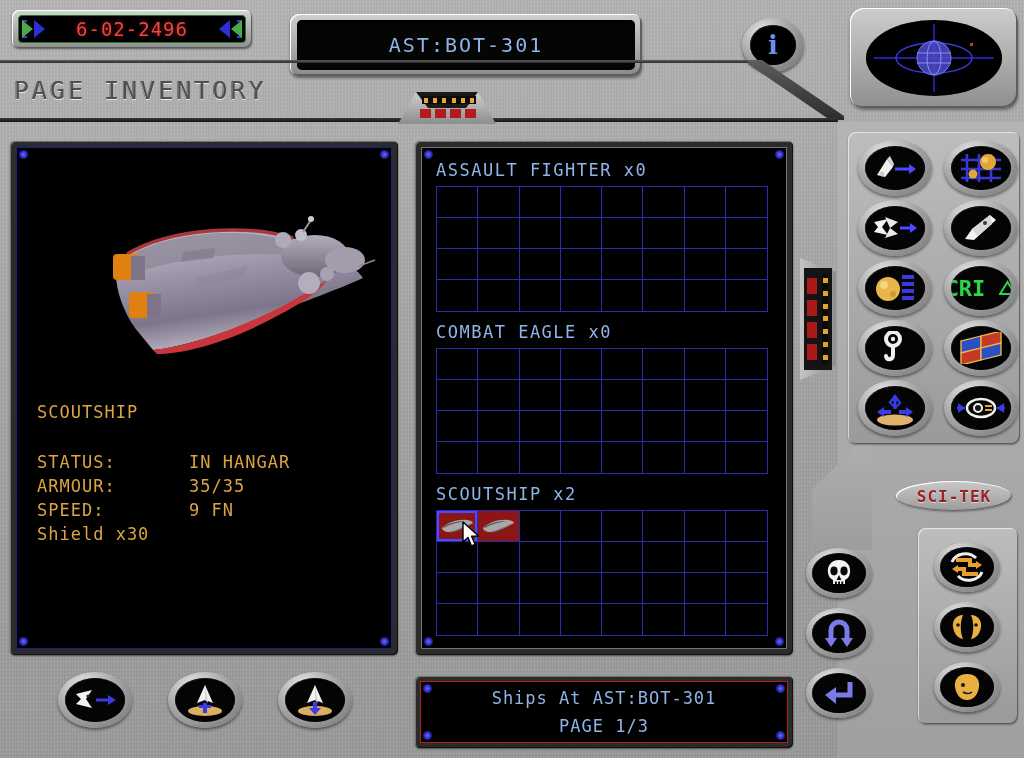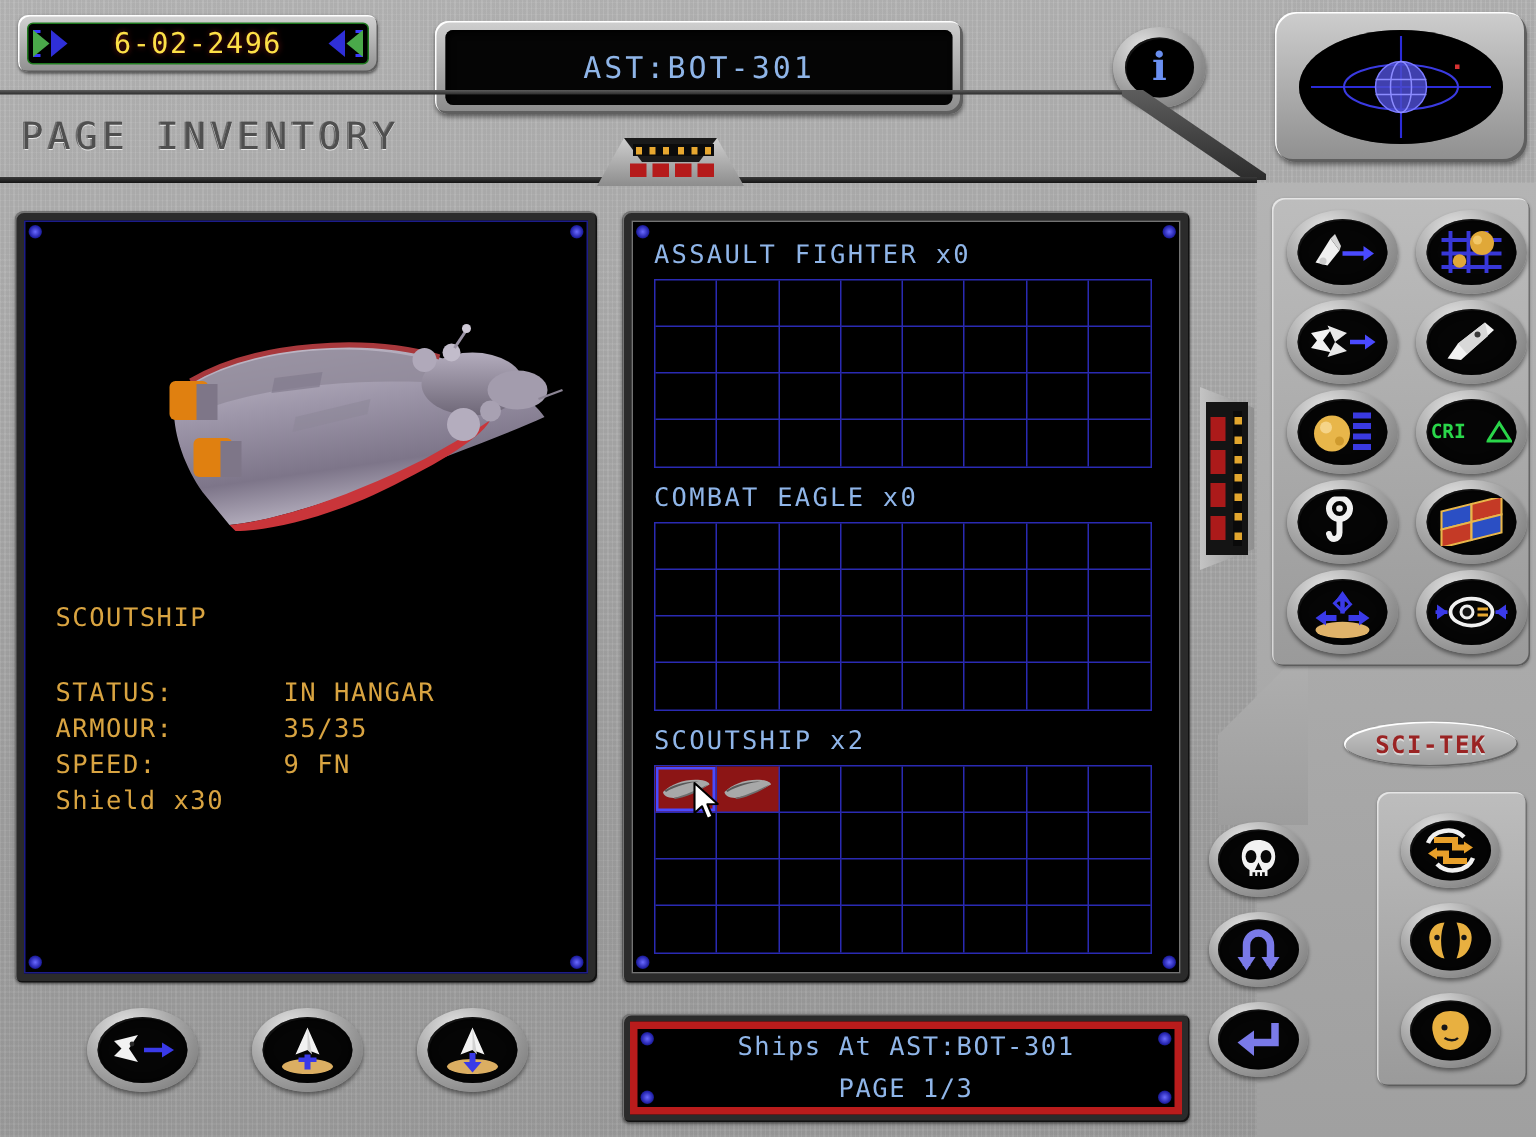--- a/index.html
+++ b/index.html
@@ -16,21 +16,21 @@
   .date-frame{position:absolute;left:12px;top:10px;width:240px;height:38px;border-radius:7px;
     background:linear-gradient(180deg,#d3d3d3,#8f8f8f);
     box-shadow:inset 1px 1px 0 #fff,inset -1px -1px 0 #5d5d5d,0 1px 2px rgba(0,0,0,.5);}
   .date-inner{position:absolute;left:6px;top:5px;right:6px;bottom:5px;border-radius:4px;background:#000;
     border:1px solid #1e7a1e;display:flex;align-items:center;justify-content:center;overflow:hidden;}
   .chev{position:absolute;top:3px;bottom:3px;width:44px;display:flex;align-items:center;}
   .chev.l{left:3px}.chev.r{right:3px;transform:scaleX(-1)}
   .chev .bar{width:5px;height:18px;background:repeating-linear-gradient(0deg,#3a3aff 0 2px,#000 2px 4px);}
   .chev .tri{width:0;height:0;border-top:9px solid transparent;border-bottom:9px solid transparent;border-left:11px solid #2f2fd8;margin-left:1px}
   .chev .tri2{width:0;height:0;border-top:9px solid transparent;border-bottom:9px solid transparent;border-left:11px solid #4aa94a;margin-left:-5px}
-  .date-text{color:#fde047;font-size:19px;letter-spacing:1px;font-family:"DejaVu Sans Mono",monospace;
+  .date-text{color:#ef4444;font-size:19px;letter-spacing:1px;font-family:"DejaVu Sans Mono",monospace;
     text-shadow:0 0 4px rgba(220,40,40,.55);position:relative;z-index:3}
 
   .title-frame{position:absolute;left:290px;top:14px;width:352px;height:62px;border-radius:9px;
     background:linear-gradient(180deg,#cfcfcf,#8a8a8a);
     box-shadow:inset 1px 1px 0 #fff,inset -2px -2px 0 #5f5f5f,0 2px 3px rgba(0,0,0,.45);}
   .title-inner{position:absolute;left:7px;top:6px;right:7px;bottom:6px;border-radius:5px;background:#050505;
     display:flex;align-items:center;justify-content:center;
     box-shadow:inset 2px 2px 4px rgba(0,0,0,.9);}
   .title-text{color:#8fb5e8;font-size:20px;letter-spacing:2px;}
 
@@ -97,21 +97,21 @@
   .cell{border-right:1px solid #2a2ab3;border-bottom:1px solid #2a2ab3;position:relative;}
   .cell:nth-child(8n){border-right:none}
   .cell:nth-child(n+25){border-bottom:none}
   .cell.filled{background:#8c1515;}
   .cell.sel{box-shadow:inset 0 0 0 2px #4a4aff;}
   .cell .mini{position:absolute;left:50%;top:50%;transform:translate(-50%,-50%);width:34px;height:16px;}
 
   .footer{position:absolute;left:415px;top:676px;width:378px;height:72px;border-radius:5px;
     background:#2b2b2b;box-shadow:inset 1px 1px 0 rgba(255,255,255,.35),inset -1px -1px 0 rgba(0,0,0,.6),0 1px 2px rgba(0,0,0,.5);}
   .footer .scr{position:absolute;left:5px;top:5px;right:5px;bottom:5px;background:#000;
-    border:5px solid #b91c1c;display:flex;flex-direction:column;align-items:center;justify-content:center;gap:8px;}
+    border:1px solid #b91c1c;display:flex;flex-direction:column;align-items:center;justify-content:center;gap:8px;}
   .footer .t{color:#8fb5e8;font-size:17px;letter-spacing:1px;}
 
   
   .conn-v{position:absolute;left:800px;top:258px;width:36px;height:122px;}
   .conn-v .body{position:absolute;inset:0;background:linear-gradient(90deg,#c4c4c4,#8f8f8f);
     clip-path:polygon(0 0,36px 14px,36px 108px,0 122px);}
   .conn-v .dark{position:absolute;left:4px;top:10px;width:28px;height:102px;background:#141414;}
   .conn-v .reds{position:absolute;left:7px;top:20px;width:10px;height:82px;display:flex;flex-direction:column;justify-content:space-between;}
   .conn-v .reds i{width:10px;height:16px;background:#ab1a1a;display:block}
   .conn-v .leds{position:absolute;left:22px;top:16px;width:6px;height:90px;background:#0a0a0a;
@@ -124,21 +124,21 @@
   .bezel{position:absolute;border-radius:8px;background:linear-gradient(180deg,#bdbdbd,#9a9a9a);
     box-shadow:inset 1px 1px 0 rgba(255,255,255,.6),inset -1px -1px 0 rgba(0,0,0,.4),0 1px 2px rgba(0,0,0,.3);}
   .ovbtn{position:absolute;width:74px;height:56px;border-radius:50%;
     background:radial-gradient(ellipse at 35% 25%,#e6e6e6 0%,#a9a9a9 45%,#6f6f6f 100%);
     box-shadow:0 2px 3px rgba(0,0,0,.45);display:flex;align-items:center;justify-content:center;}
   .ovbtn .lens{width:60px;height:44px;border-radius:50%;background:#050505;
     box-shadow:inset 0 0 6px rgba(0,0,0,.95),inset 1px 1px 0 rgba(255,255,255,.1);
     display:flex;align-items:center;justify-content:center;overflow:hidden;}
   .ovbtn.sm{width:66px;height:50px}
   .ovbtn.sm .lens{width:54px;height:40px}
-  .cri{color:#2ad64a;font-size:13px;font-weight:bold;letter-spacing:0px;font-family:"DejaVu Sans Mono",monospace;display:flex;align-items:center;gap:14px}
+  .cri{color:#2ad64a;font-size:22px;font-weight:bold;letter-spacing:0px;font-family:"DejaVu Sans Mono",monospace;display:flex;align-items:center;gap:14px}
 
   .scitek{position:absolute;left:896px;top:481px;width:116px;height:30px;border-radius:50%;
     background:linear-gradient(180deg,#c9c9c9,#9c9c9c);
     box-shadow:inset 1px 1px 0 #fff,inset -1px -1px 0 #666,0 1px 2px rgba(0,0,0,.35);
     display:flex;align-items:center;justify-content:center;}
   .scitek span{color:#9a2323;font-size:16px;font-weight:bold;letter-spacing:1px;
     text-shadow:0 1px 0 rgba(255,255,255,.55);}
 
   .diag-edge{position:absolute;left:812px;top:430px;width:60px;height:120px;
     background:linear-gradient(180deg,#b0b0b0,#9d9d9d);

